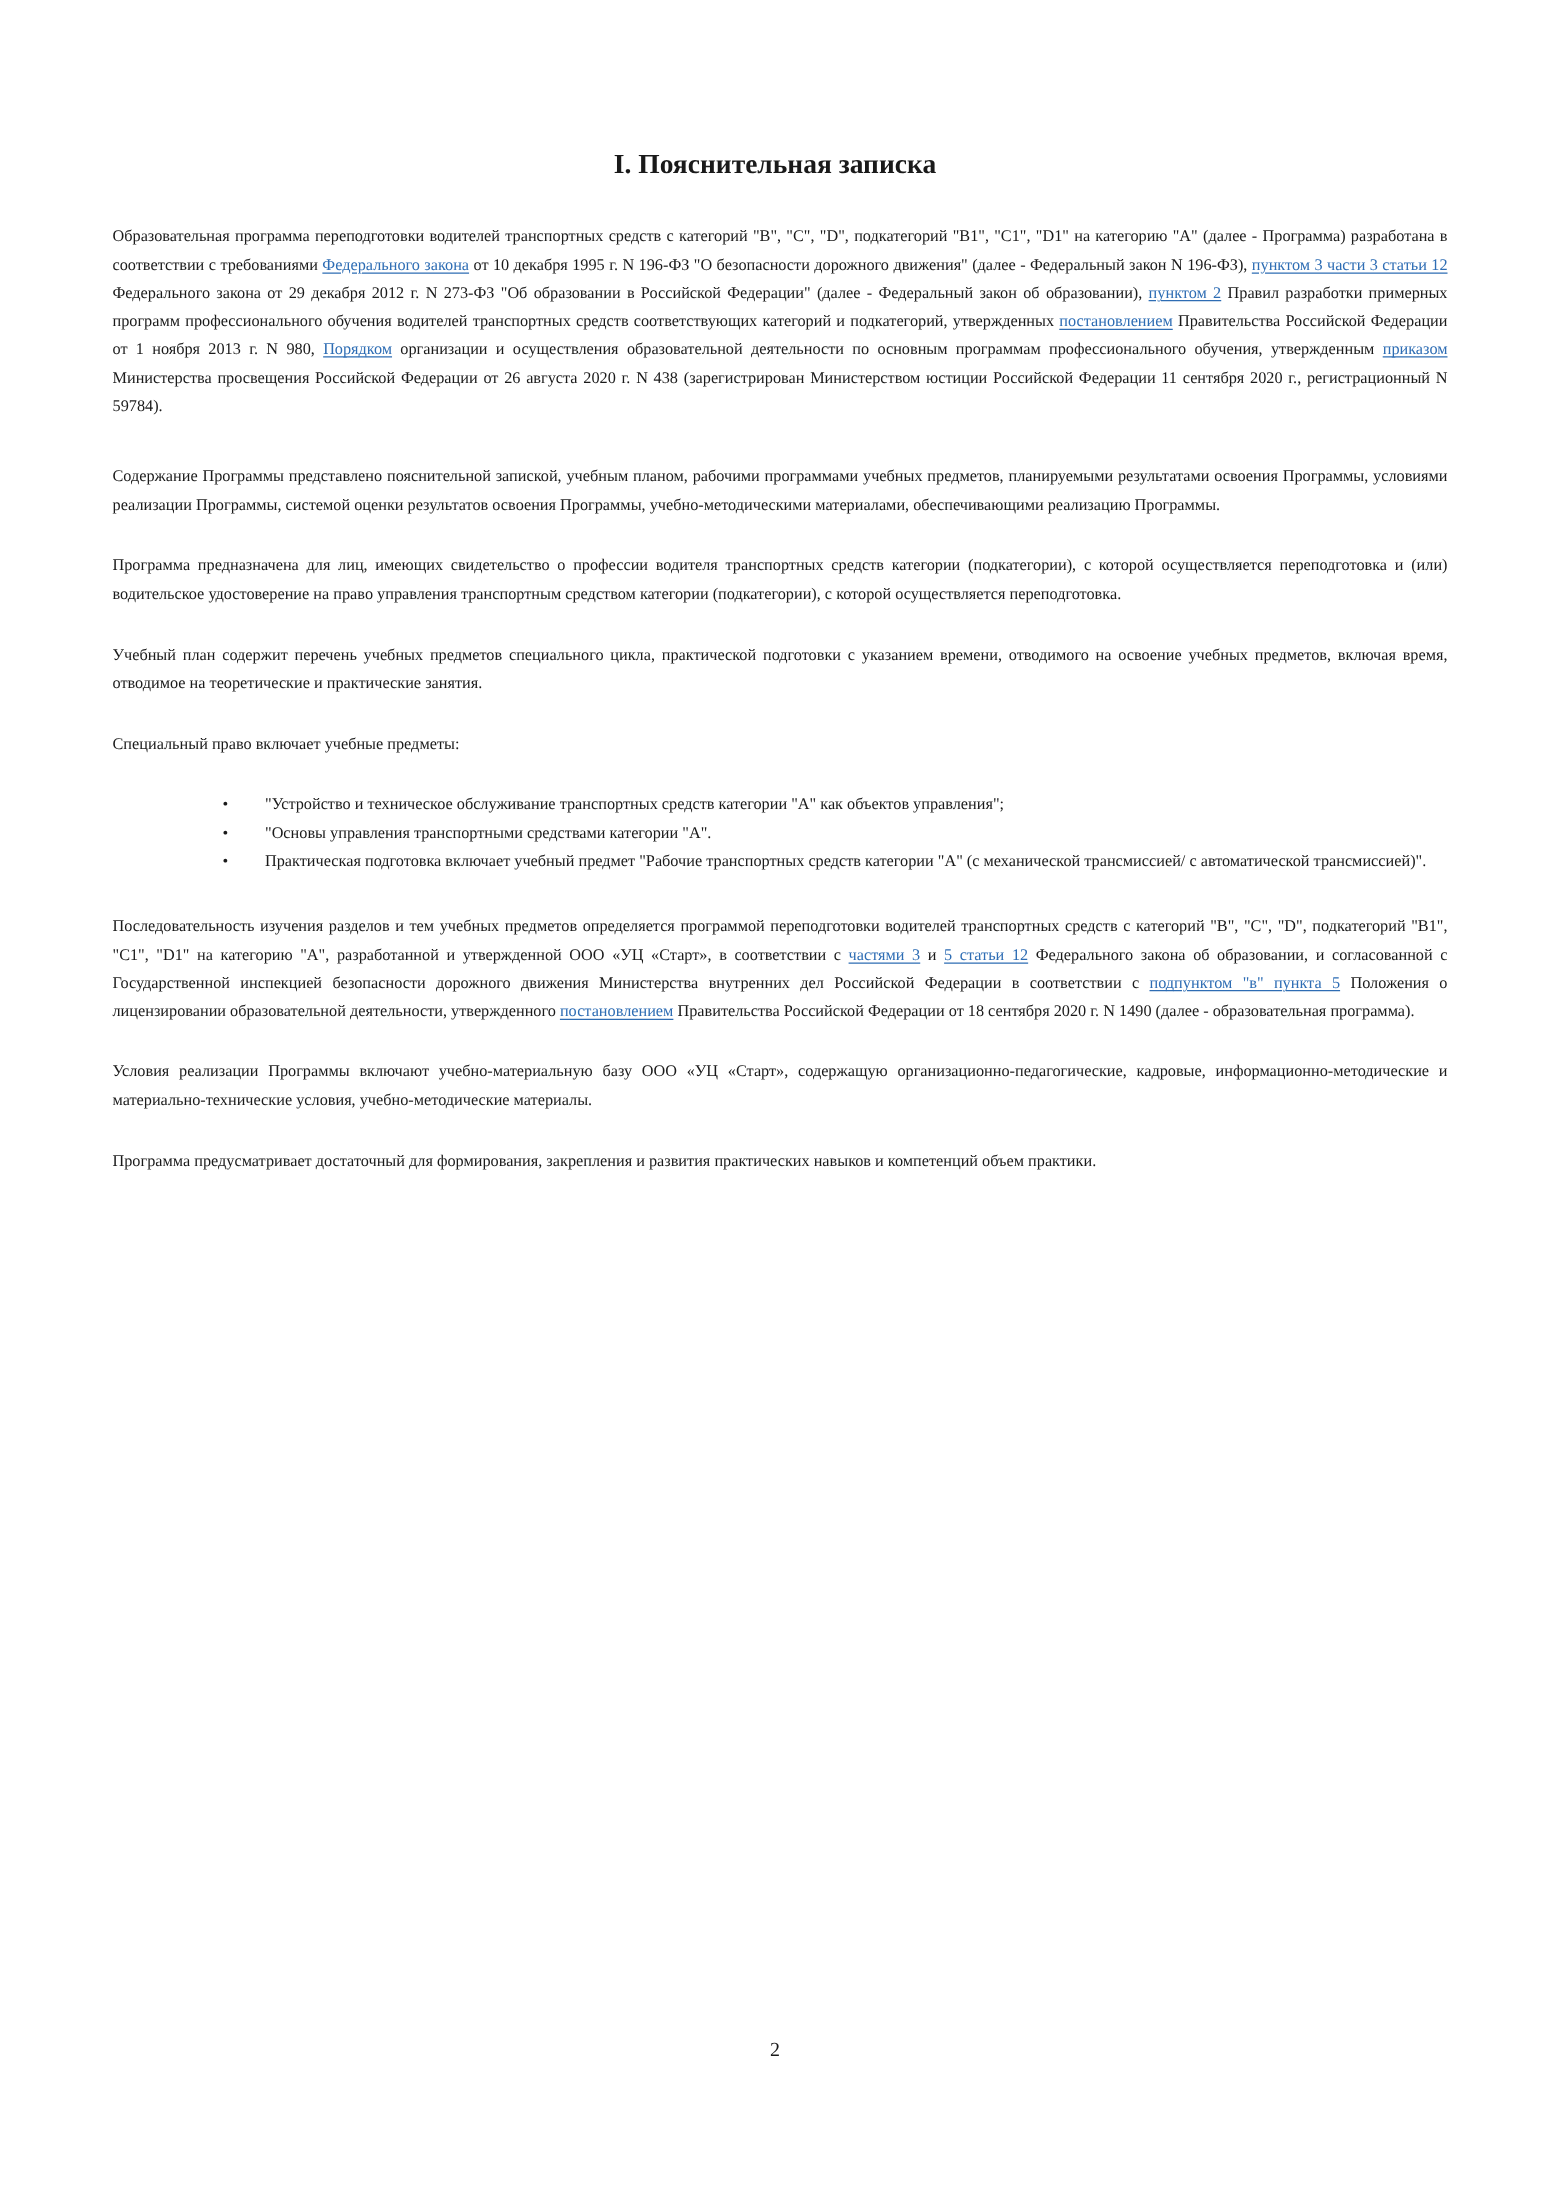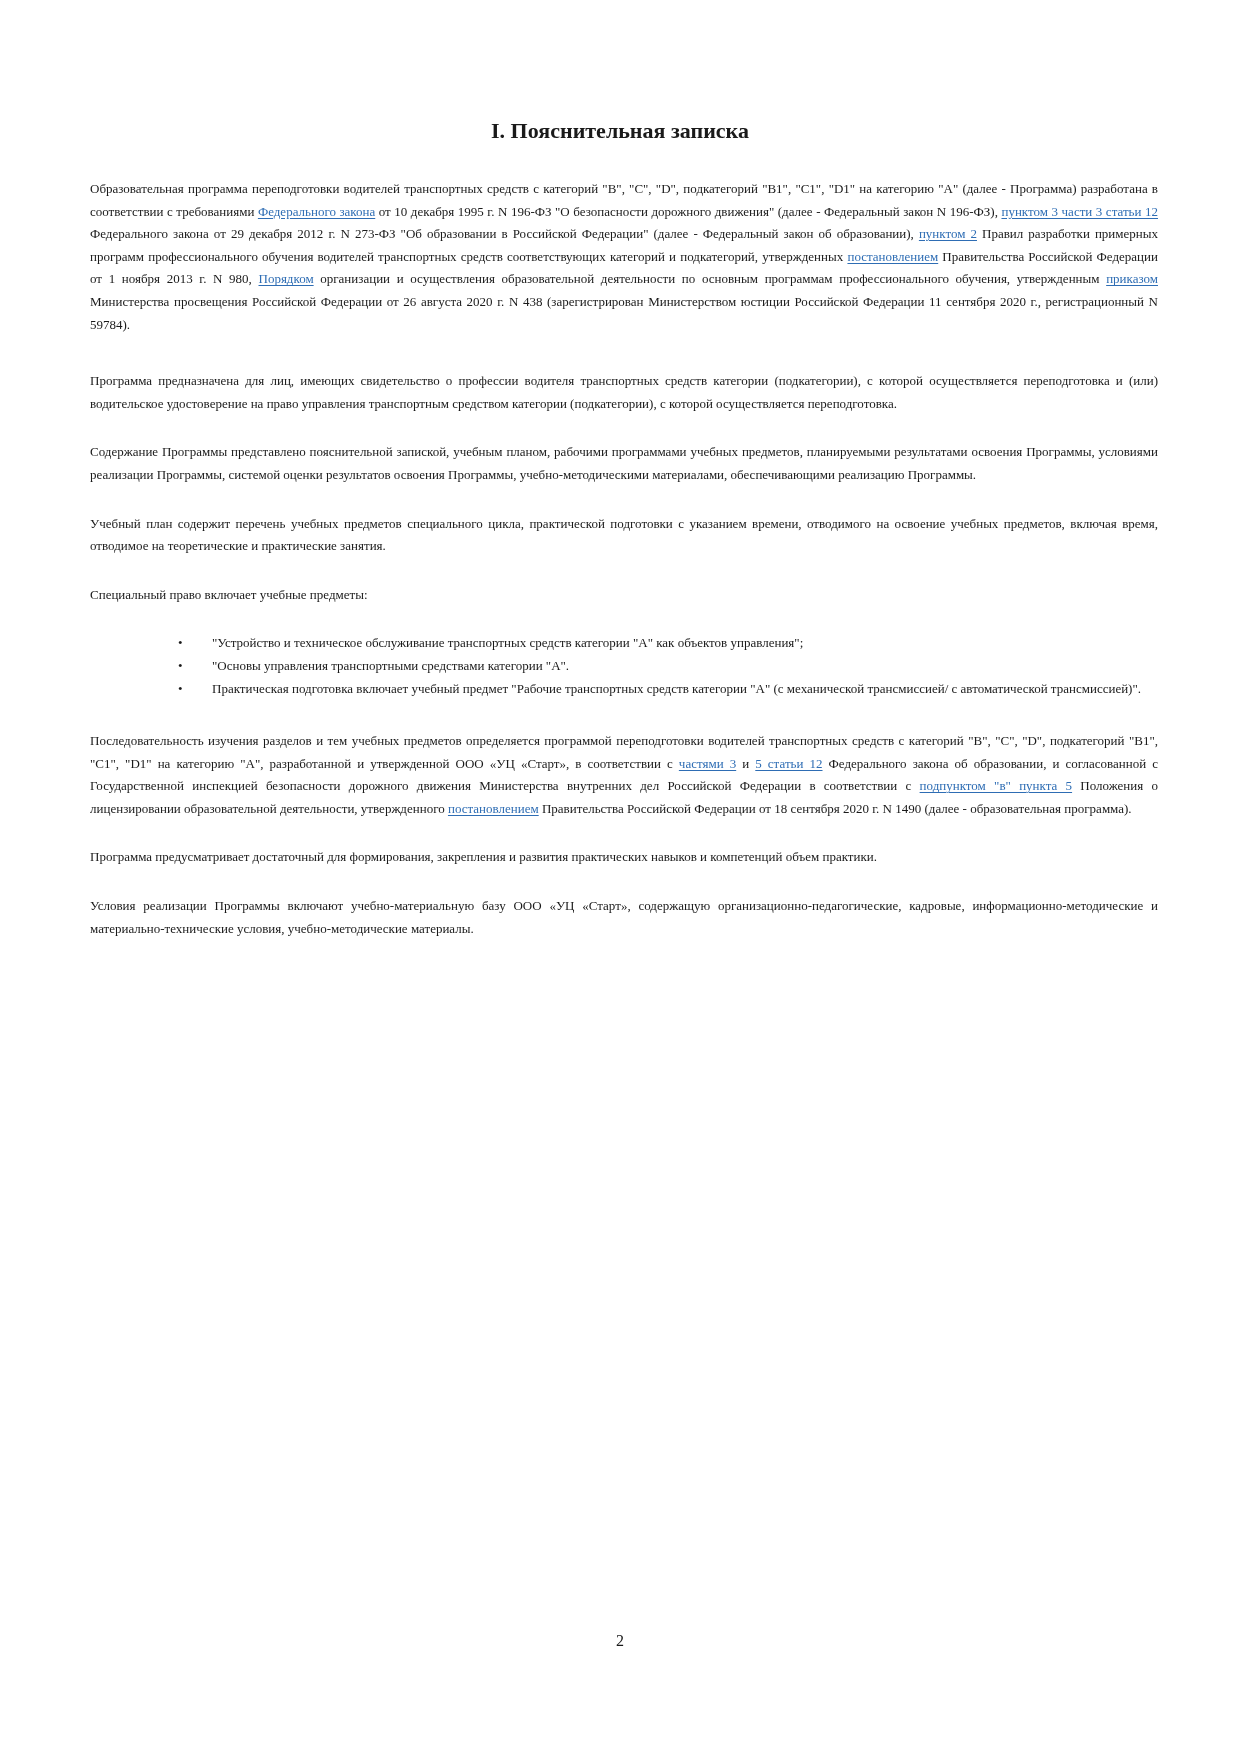--- a/index.html
+++ b/index.html
@@ -30,32 +30,32 @@
   </style>
 </head>
 <body>
 
 <div class="page">
   <div class="title">I. Пояснительная записка</div>
 
   <div class="content">
     <p class="p-intro"><span>Образовательная программа переподготовки водителей транспортных средств с категорий "B", "C", "D", подкатегорий "B1", "C1", "D1" на категорию "A" (далее - Программа) разработана в соответствии с требованиями </span><a class="link">Федерального закона</a><span> от 10 декабря 1995 г. N 196-ФЗ "О безопасности дорожного движения" (далее - Федеральный закон N 196-ФЗ), </span><a class="link">пунктом 3 части 3 статьи 12</a><span> Федерального закона от 29 декабря 2012 г. N 273-ФЗ "Об образовании в Российской Федерации" (далее - Федеральный закон об образовании), </span><a class="link">пунктом 2</a><span> Правил разработки примерных программ профессионального обучения водителей транспортных средств соответствующих категорий и подкатегорий, утвержденных </span><a class="link">постановлением</a><span> Правительства Российской Федерации от 1 ноября 2013 г. N 980, </span><a class="link">Порядком</a><span> организации и осуществления образовательной деятельности по основным программам профессионального обучения, утвержденным </span><a class="link">приказом</a><span> Министерства просвещения Российской Федерации от 26 августа 2020 г. N 438 (зарегистрирован Министерством юстиции Российской Федерации 11 сентября 2020 г., регистрационный N 59784).</span></p>
 
+    <p>Содержание Программы представлено пояснительной запиской, учебным планом, рабочими программами учебных предметов, планируемыми результатами освоения Программы, условиями реализации Программы, системой оценки результатов освоения Программы, учебно-методическими материалами, обеспечивающими реализацию Программы.</p>
     <p>Программа предназначена для лиц, имеющих свидетельство о профессии водителя транспортных средств категории (подкатегории), с которой осуществляется переподготовка и (или) водительское удостоверение на право управления транспортным средством категории (подкатегории), с которой осуществляется переподготовка.</p>
-    <p>Содержание Программы представлено пояснительной запиской, учебным планом, рабочими программами учебных предметов, планируемыми результатами освоения Программы, условиями реализации Программы, системой оценки результатов освоения Программы, учебно-методическими материалами, обеспечивающими реализацию Программы.</p>
     <p>Учебный план содержит перечень учебных предметов специального цикла, практической подготовки с указанием времени, отводимого на освоение учебных предметов, включая время, отводимое на теоретические и практические занятия.</p>
     <p>Специальный право включает учебные предметы:</p>
 
     <ul class="list">
       <li><span class="bullet">•</span><span>"Устройство и техническое обслуживание транспортных средств категории "A" как объектов управления";</span></li>
       <li><span class="bullet">•</span><span>"Основы управления транспортными средствами категории "A".</span></li>
       <li><span class="bullet">•</span><span>Практическая подготовка включает учебный предмет "Рабочие транспортных средств категории "A" (с механической трансмиссией/ с автоматической трансмиссией)".</span></li>
     </ul>
 
 
     <p><span>Последовательность изучения разделов и тем учебных предметов определяется программой переподготовки водителей транспортных средств с категорий "B", "C", "D", подкатегорий "B1", "C1", "D1" на категорию "A", разработанной и утвержденной ООО «УЦ «Старт», в соответствии с </span><a class="link">частями 3</a><span> и </span><a class="link">5 статьи 12</a><span> Федерального закона об образовании, и согласованной с Государственной инспекцией безопасности дорожного движения Министерства внутренних дел Российской Федерации в соответствии с </span><a class="link">подпунктом "в" пункта 5</a><span> Положения о лицензировании образовательной деятельности, утвержденного </span><a class="link">постановлением</a><span> Правительства Российской Федерации от 18 сентября 2020 г. N 1490 (далее - образовательная программа).</span></p>
 
+    <p>Условия реализации Программы включают учебно-материальную базу ООО «УЦ «Старт», содержащую организационно-педагогические, кадровые, информационно-методические и материально-технические условия, учебно-методические материалы.</p>
     <p>Программа предусматривает достаточный для формирования, закрепления и развития практических навыков и компетенций объем практики.</p>
-    <p>Условия реализации Программы включают учебно-материальную базу ООО «УЦ «Старт», содержащую организационно-педагогические, кадровые, информационно-методические и материально-технические условия, учебно-методические материалы.</p>
   </div>
 
   <div class="page-num">2</div>
 </div>
 
 </body></html>

